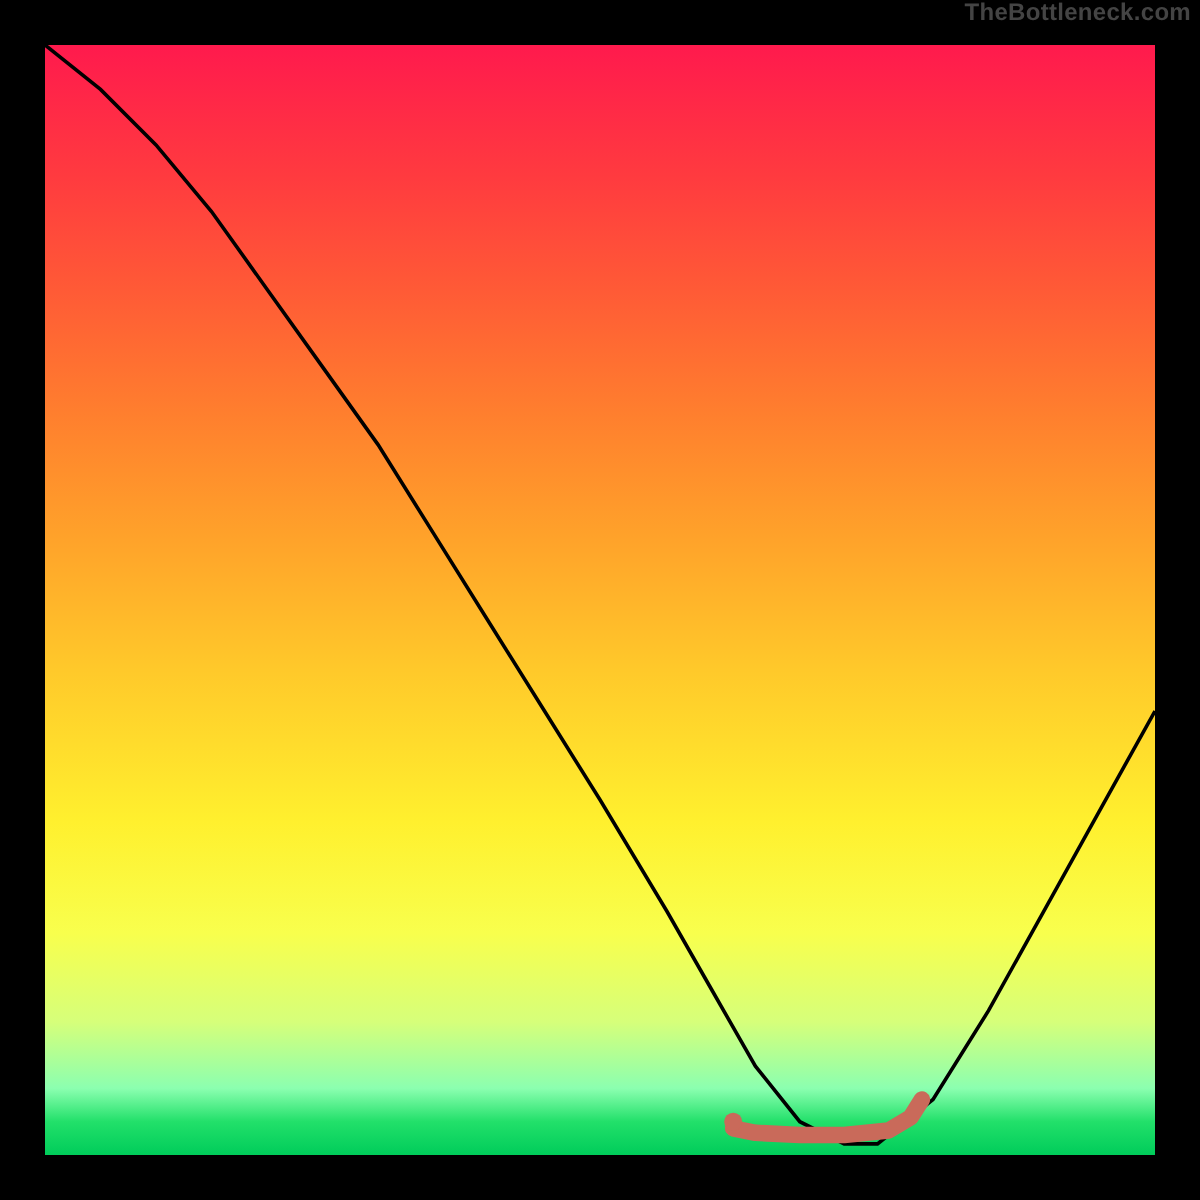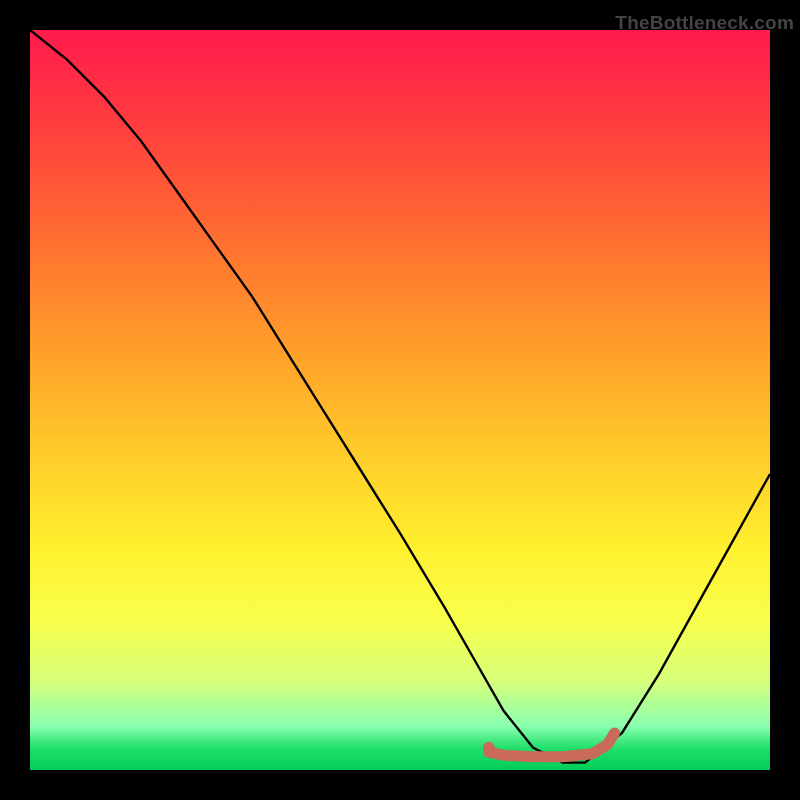--- a/index.html
+++ b/index.html
@@ -28,23 +28,23 @@
       #f8ff4d 80%,
       #d6ff7a 88%,
       #8bffb0 94%,
       #22e06a 97%,
       #00cc5a 100%
     );
     overflow: hidden;
   }
   .watermark {
     position: absolute;
-    top: 12px;
+    top: 0;
     right: 6px;
-    font-size: 19px;
+    font-size: 16px;
     font-weight: 600;
     color: #444;
     font-family: Arial, sans-serif;
     letter-spacing: 0.2px;
   }
   svg.curve {
     position: absolute;
     left: 0;
     top: 0;
     width: 100%;

